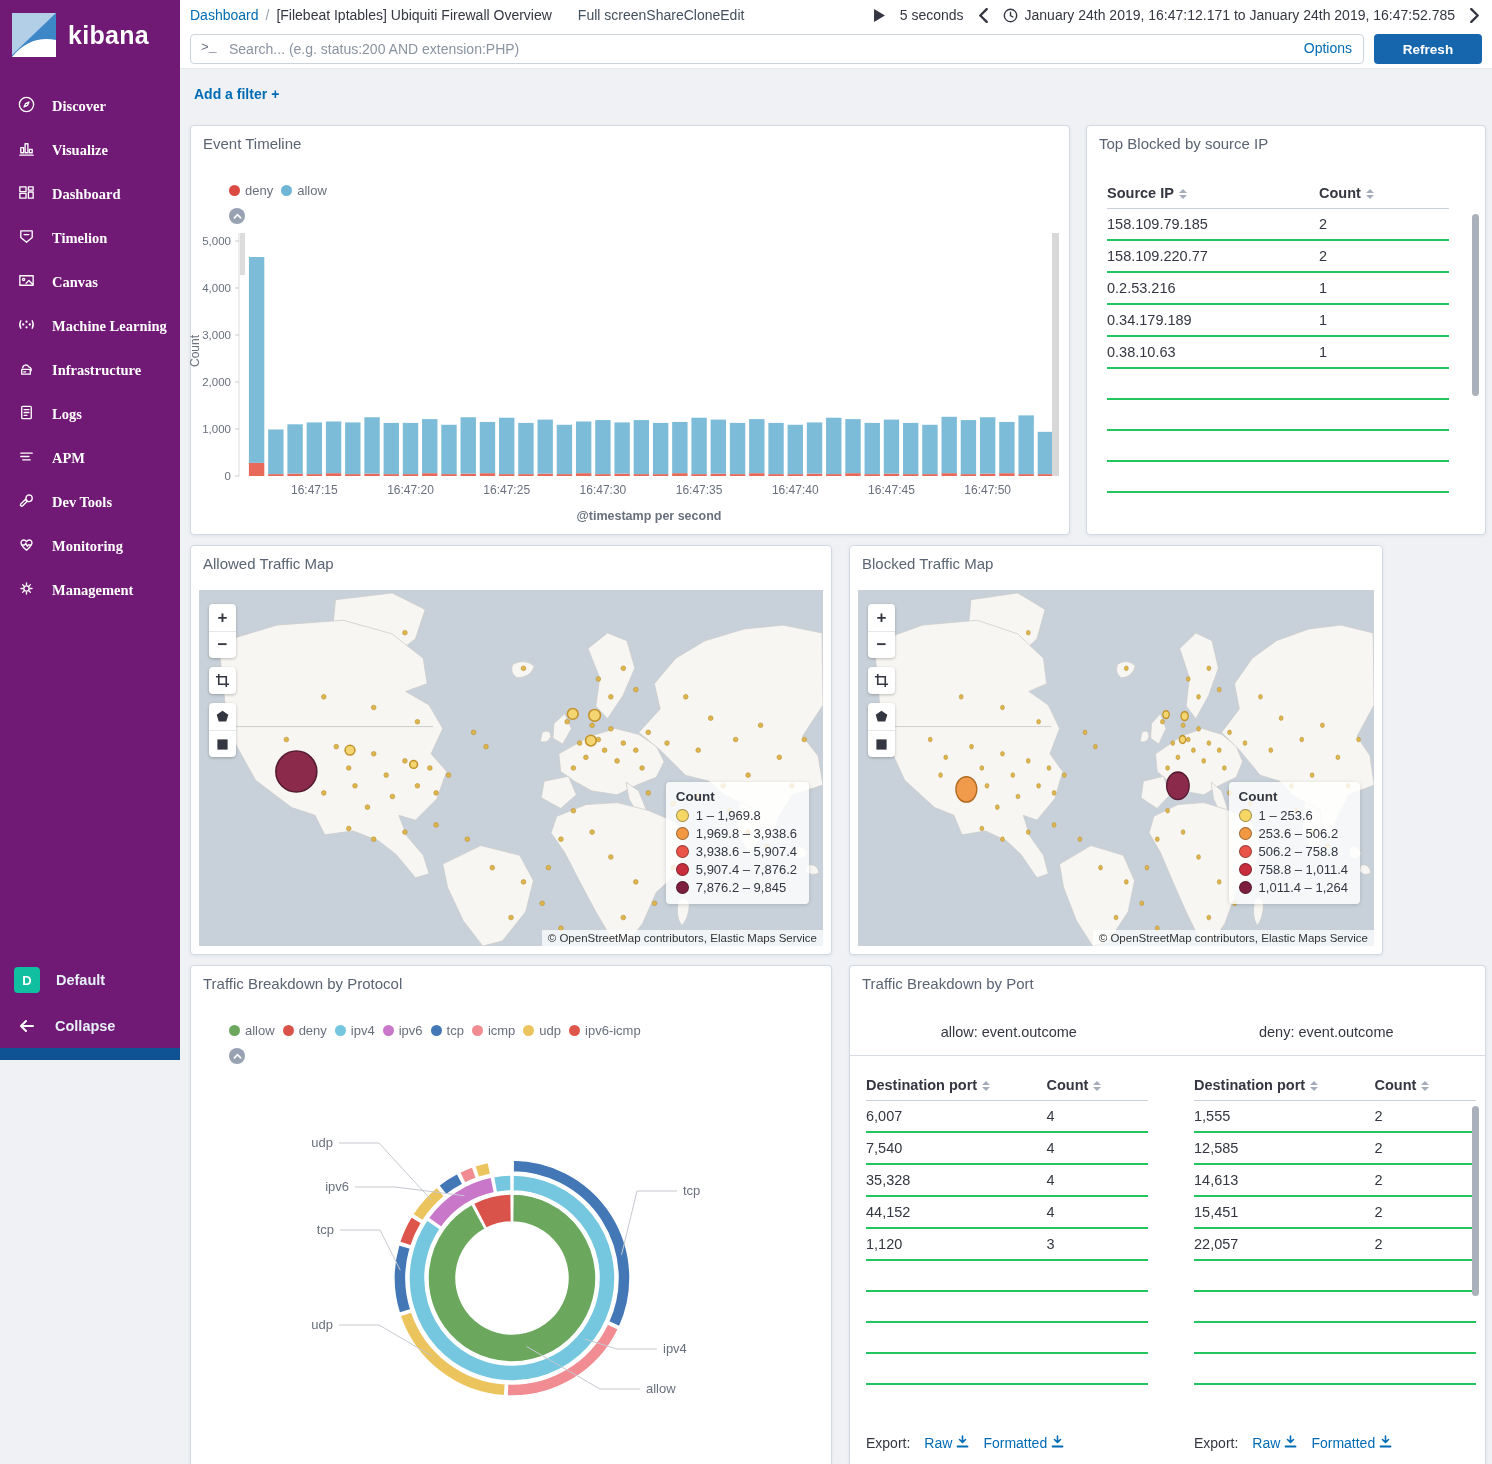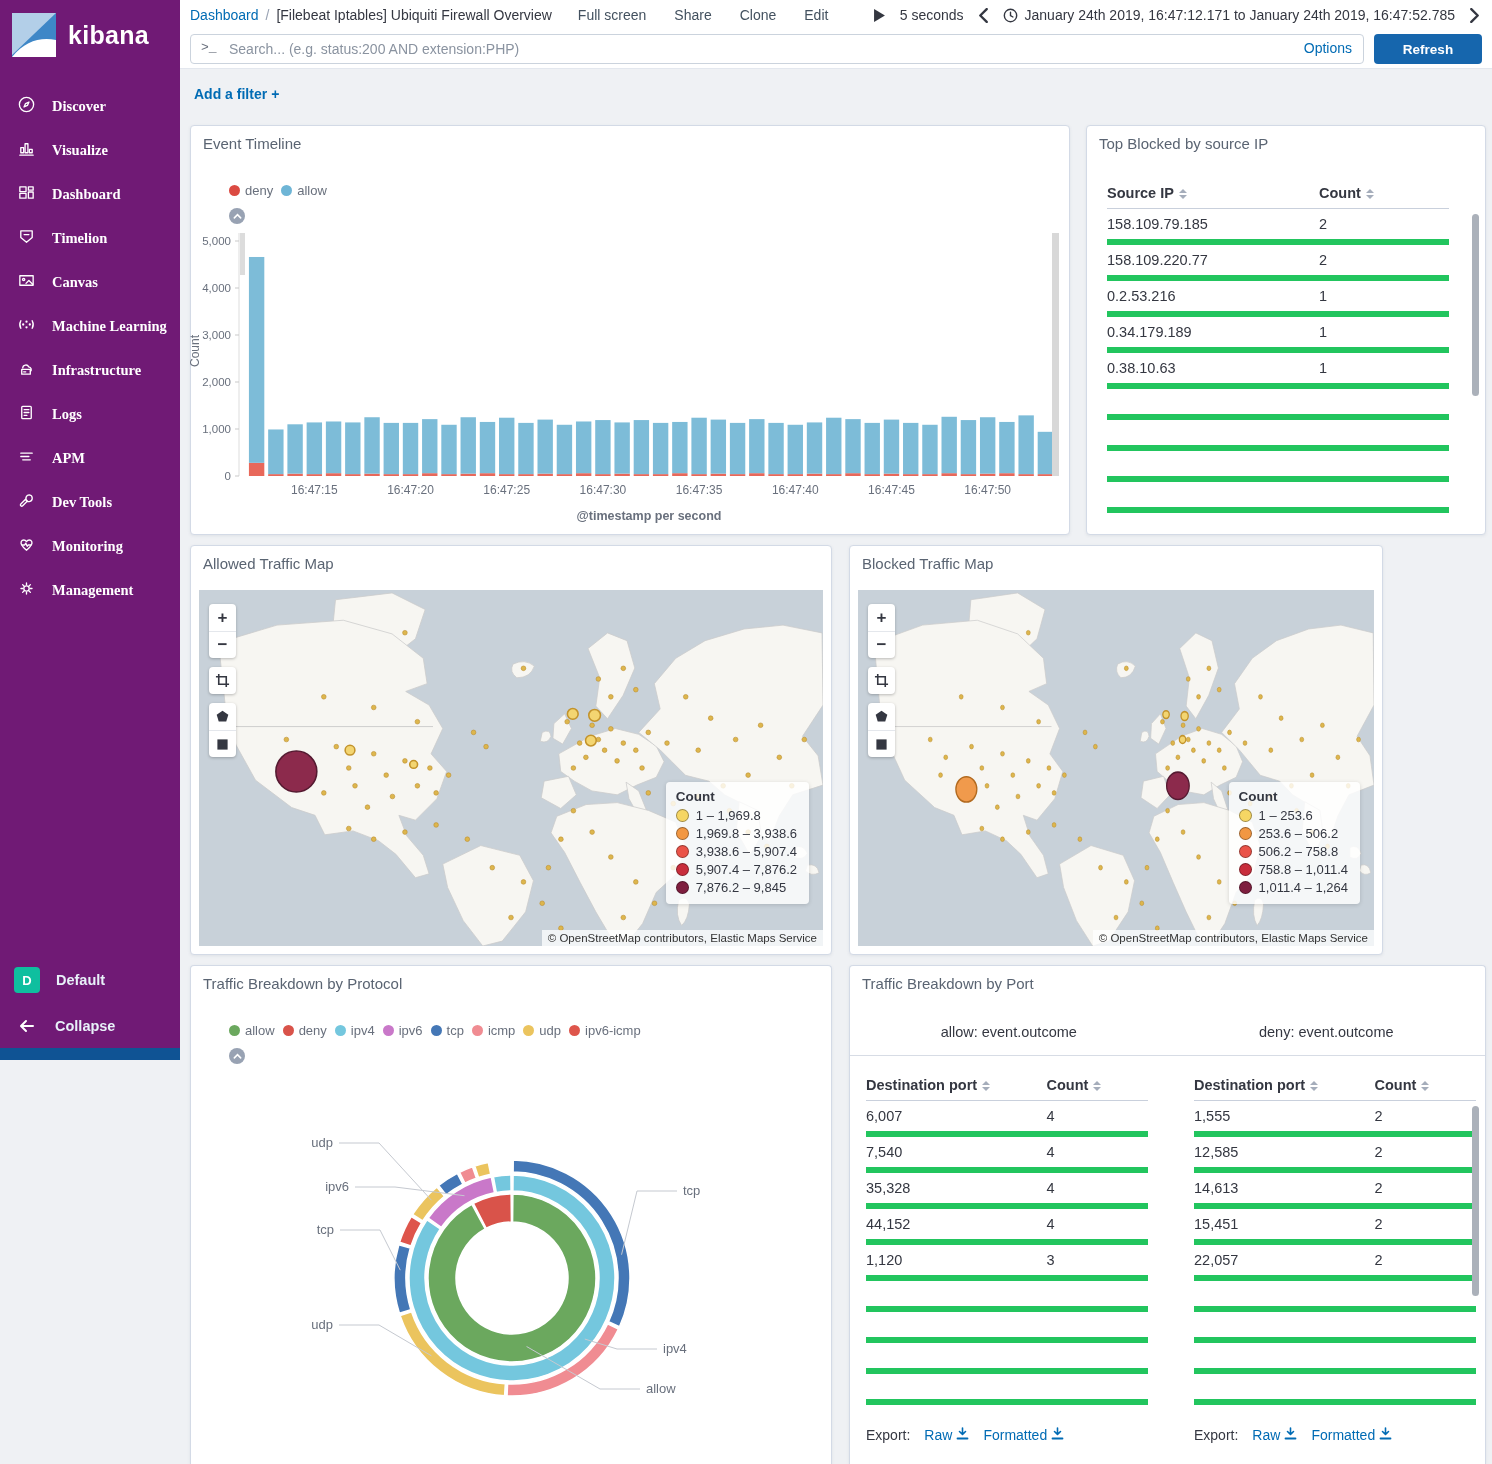--- a/index.html
+++ b/index.html
@@ -20,21 +20,21 @@
   .space-label, .collapse-label { color:#E8F1F9; font-size:14.5px; font-weight:600; }
   .collapse-row { display:flex; align-items:center; gap:18px; padding-left:17px; height:44px; margin-top:2px; cursor:pointer; }
   .side-footer-strip { position:absolute; left:0; bottom:0; width:180px; height:12px; background:#0F5394; }
 
   
   .content { position:absolute; left:180px; top:0; width:1312px; height:1464px; }
   .topbar { position:absolute; left:0; top:0; width:1312px; height:30px; background:#fff; display:flex; align-items:center; padding:0 10px; font-size:14px; }
   .crumb-link { color:#006BB4; cursor:pointer; }
   .crumb-sep { color:#98A2B3; margin:0 7px; }
   .crumb-title { color:#343741; }
-  .top-menu { display:flex; align-items:center; gap:28px; margin-left:26px; }
+  .top-menu { display:flex; align-items:center; margin-left:26px; }
   .menu-link { color:#43515F; cursor:pointer; }
   .time-controls { margin-left:auto; display:flex; align-items:center; gap:14px; padding-right:2px; }
   .interval-label { color:#343741; cursor:pointer; }
   .time-range { display:flex; align-items:center; gap:7px; color:#343741; cursor:pointer; }
   .icon-btn { cursor:pointer; display:flex; align-items:center; }
 
   .search-row { position:absolute; left:0; top:30px; width:1312px; height:39px; background:#fff; display:flex; align-items:center; padding:0 10px; border-bottom:1px solid #E3E7EE; }
   .search-box { position:relative; flex:1; height:30px; margin-right:10px; }
   .search-box input { width:100%; height:30px; border:1px solid #CBD3DD; border-radius:4px; padding:0 76px 0 38px; font-size:14px; font-family:"Liberation Sans",sans-serif; color:#343741; background:#fff; }
   .search-box input::placeholder { color:#8A93A0; }
@@ -57,21 +57,21 @@
   .legend-row { position:absolute; display:flex; gap:8px; font-size:13px; color:#69707D; }
   .legend-item { display:flex; align-items:center; gap:5px; }
   .legend-dot { width:11px; height:11px; border-radius:50%; }
   .collapse-legend { position:absolute; width:16px; height:16px; border-radius:50%; background:#98A2B3; display:flex; align-items:center; justify-content:center; cursor:pointer; }
 
   .ylabel { position:absolute; left:-26px; top:218px; transform:rotate(-90deg); font-size:12px; color:#69707D; width:60px; text-align:center; }
 
   
   .kb-table { border-collapse:collapse; font-size:14.5px; }
   .kb-table th { text-align:left; font-weight:bold; color:#343741; padding:7px 4px 7px 0; border-bottom:1px solid #C9D0DC; cursor:pointer; white-space:nowrap; }
-  .kb-table td { padding:7px 4px 7px 0; border-bottom:6px solid #22c55e; color:#343741;margin-top:10px; }
+  .kb-table td { padding:7px 4px 7px 0; border-bottom:2px solid #22c55e; color:#343741;margin-top:10px; }
   .kb-table tr.empty td { height:31px; padding:0; }
   .sorticon { display:inline-flex; flex-direction:column; margin-left:5px; vertical-align:middle; }
   .tri-up { width:0; height:0; border-left:4px solid transparent; border-right:4px solid transparent; border-bottom:4px solid #A5ADBB; margin-bottom:2px; }
   .tri-down { width:0; height:0; border-left:4px solid transparent; border-right:4px solid transparent; border-top:4px solid #A5ADBB; }
   .vscroll { position:absolute; width:7px; border-radius:4px; background:#ABB1BA; cursor:pointer; }
 
   
   .map-body { position:absolute; left:8px; top:44px; right:8px; bottom:8px; background:#C8D1D9; overflow:hidden; }
   .map-body > svg { position:absolute; inset:0; }
   .map-controls { position:absolute; left:10px; top:14px; display:flex; flex-direction:column; gap:9px; }
@@ -82,21 +82,21 @@
   .map-legend .lg-title { font-weight:bold; font-size:13.5px; color:#343741; margin-bottom:4px; }
   .map-legend .lg-row { display:flex; align-items:center; gap:7px; font-size:13px; color:#343741; margin-top:3px; }
   .lg-dot { width:13px; height:13px; border-radius:50%; border:1px solid rgba(0,0,0,.35); }
   .map-attr { position:absolute; right:0; bottom:0; background:rgba(255,255,255,.75); font-size:11.5px; color:#333; padding:2px 6px; }
 
   
   .port-subheads { position:absolute; left:0; right:0; top:58px; display:flex; }
   .port-subheads .sub { flex:1; text-align:center; font-size:14.5px; color:#343741; }
   .port-rule { position:absolute; left:0; right:0; top:89px; border-bottom:1px solid #D7DCE5; }
   .half-table { position:absolute; top:104px; }
-  .export-row { position:absolute; bottom:21px; display:flex; align-items:center; gap:14px; font-size:14px; }
+  .export-row { position:absolute; bottom:13px; display:flex; align-items:center; gap:14px; font-size:14px; }
   .export-label { color:#343741; }
   .dl-link { color:#006BB4; cursor:pointer; display:flex; align-items:center; gap:4px; }
 
   .callout-text { font-size:13px; fill:#69707D; }
 </style>
 </head>
 <body>
 
 <div class="sidebar">
   <div class="logo-row">

